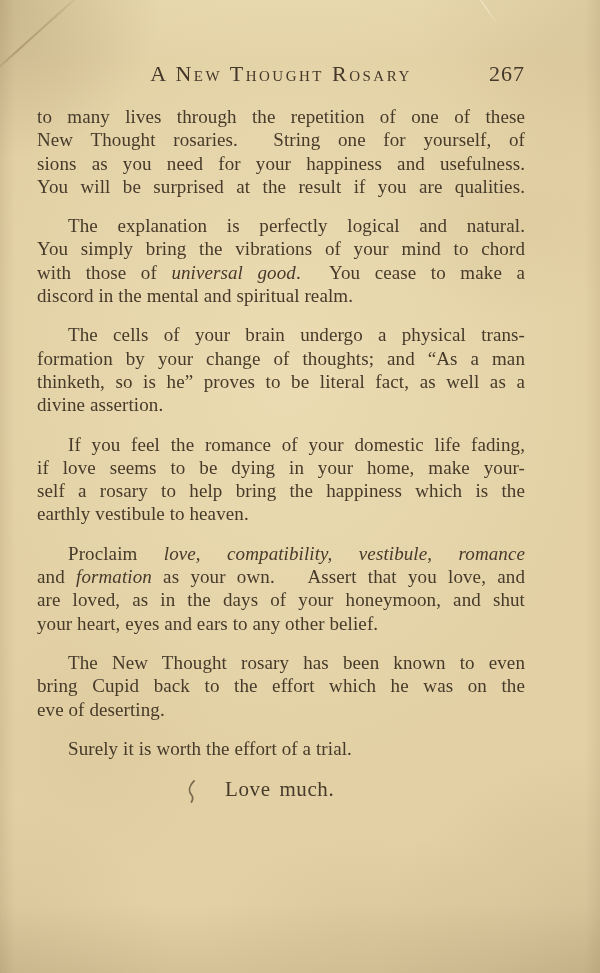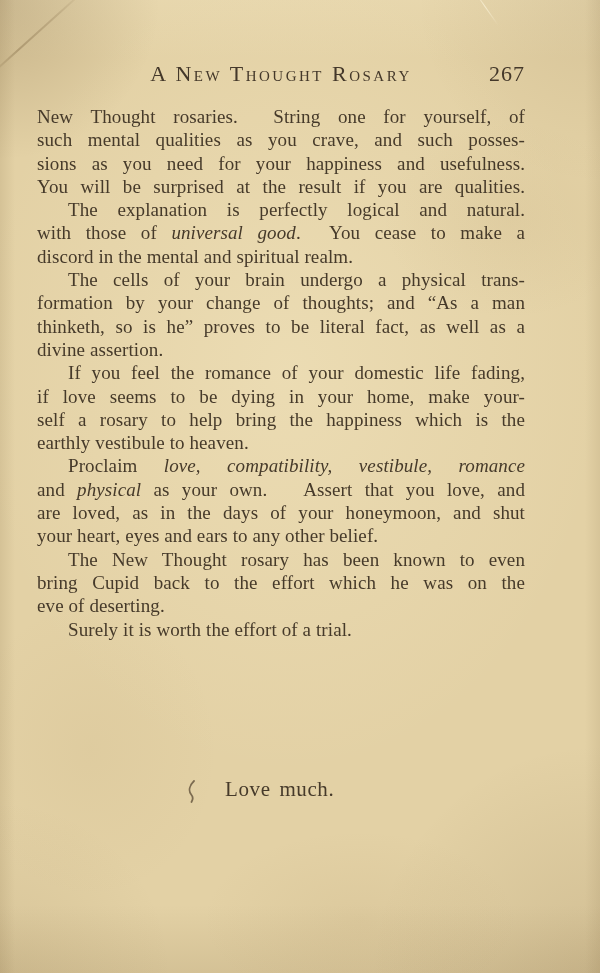--- a/index.html
+++ b/index.html
@@ -53,21 +53,21 @@
   .head-title { position: absolute; left: 50%; transform: translateX(-50%); white-space: nowrap; }
   .head-num { position: absolute; right: 0; top: 0; letter-spacing: 1px; }
   .text-block {
     position: absolute; left: 37px; top: 105px;
     width: 488px;
     font-size: 19px; line-height: 23.3px;
     letter-spacing: 0.1px;
   }
   .line { width: 488px; text-align: left; white-space: normal; }
   .line.just { text-align: justify; text-align-last: justify; }
-  .line.indent { text-indent: 31px; }
+  .line.indent { text-indent: 31px; margin-top: 16px; }
   .it { font-style: italic; }
   .closing {
     position: absolute; left: 0; top: 776px; width: 600px; height: 30px;
     font-size: 21px; line-height: 26px;
     letter-spacing: 0.6px; word-spacing: 3px;
   }
   .closing-text { position: absolute; left: 225px; top: 0; }
   .ink-mark { position: absolute; left: 185px; top: 4px; opacity: 0.75; }
 </style>
 </head>
@@ -80,37 +80,38 @@
   <div class="blotch b3"></div>
   <div class="crease"></div>
   <div class="scratch"></div>
 
   <header class="running-head">
     <span class="head-title">A New Thought Rosary</span>
     <span class="head-num">267</span>
   </header>
 
   <main class="text-block" id="textBlock">
+      <div class="line just"><span>to many lives through the repetition of one of these</span></div>
       <div class="line just"><span>New Thought rosaries.&nbsp; String one for yourself, of</span></div>
-      <div class="line just"><span>such mental qualities as you crave, and such posses-</span></div>
       <div class="line just"><span>sions as you need for your happiness and usefulness.</span></div>
       <div class="line just"><span>You will be surprised at the result if you are qualities.</span></div>
       <div class="line just indent"><span>The explanation is perfectly logical and natural.</span></div>
+      <div class="line just"><span>You simply bring the vibrations of your mind to chord</span></div>
       <div class="line just"><span>with those of </span><span class="it">universal good</span><span>.&nbsp; You cease to make a</span></div>
       <div class="line"><span>discord in the mental and spiritual realm.</span></div>
       <div class="line just indent"><span>The cells of your brain undergo a physical trans-</span></div>
       <div class="line just"><span>formation by your change of thoughts; and “As a man</span></div>
       <div class="line just"><span>thinketh, so is he” proves to be literal fact, as well as a</span></div>
       <div class="line"><span>divine assertion.</span></div>
       <div class="line just indent"><span>If you feel the romance of your domestic life fading,</span></div>
       <div class="line just"><span>if love seems to be dying in your home, make your-</span></div>
       <div class="line just"><span>self a rosary to help bring the happiness which is the</span></div>
       <div class="line"><span>earthly vestibule to heaven.</span></div>
       <div class="line just indent"><span>Proclaim </span><span class="it">love, compatibility, vestibule, romance</span></div>
-      <div class="line just"><span>and </span><span class="it">physical</span><span> as your own.&nbsp;&nbsp; Assert that you love, and</span></div>
+      <div class="line just"><span>and </span><span class="it">formation</span><span> as your own.&nbsp;&nbsp; Assert that you love, and</span></div>
       <div class="line just"><span>are loved, as in the days of your honeymoon, and shut</span></div>
       <div class="line"><span>your heart, eyes and ears to any other belief.</span></div>
       <div class="line just indent"><span>The New Thought rosary has been known to even</span></div>
       <div class="line just"><span>bring Cupid back to the effort which he was on the</span></div>
       <div class="line"><span>eve of deserting.</span></div>
       <div class="line indent"><span>Surely it is worth the effort of a trial.</span></div>
     </main>
 
   <div class="closing">
     <span class="ink-mark">

